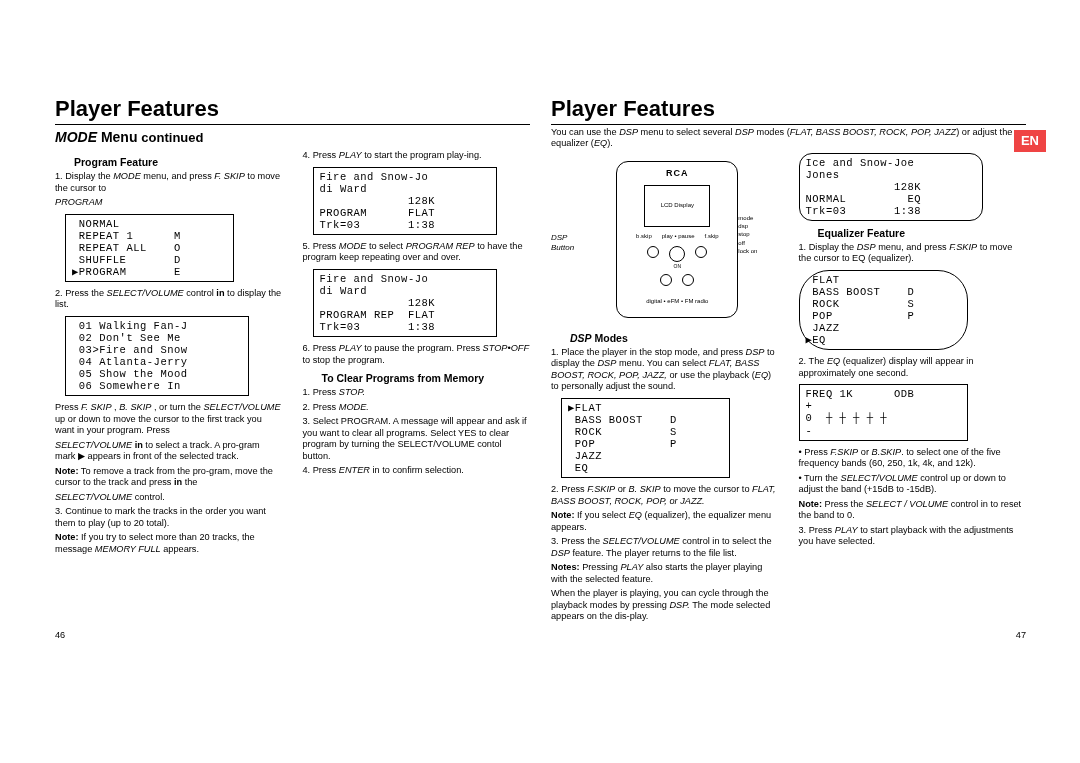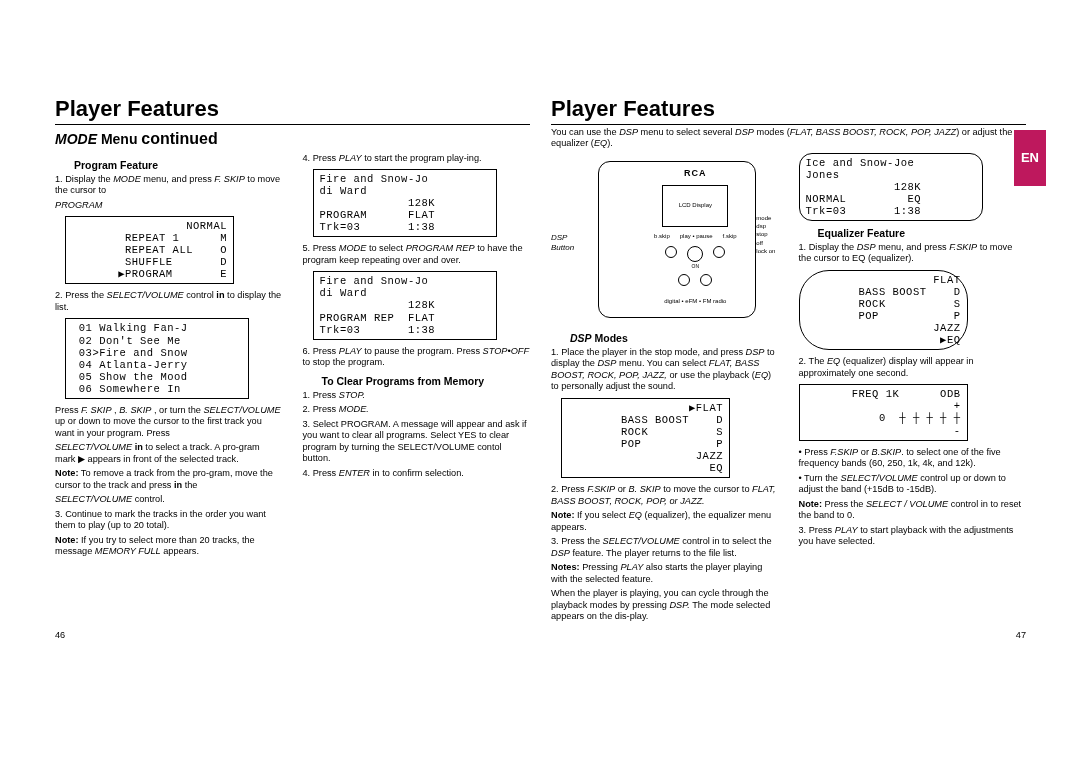--- a/index.html
+++ b/index.html
@@ -55,72 +55,71 @@
     border: 1px solid #000;
     font-family: "Courier New", monospace;
     font-size: 10.5px;
     letter-spacing: 0.5px;
     white-space: pre;
     padding: 3px 6px;
     margin: 5px 0 6px 10px;
     line-height: 1.15;
     width: 170px;
   }
-  .lcd.narrow { width: 155px; text-align: right; }
+  .lcd.narrow { width: 155px; }
   .pagenum-left {
     position: absolute;
     bottom: -16px;
     left: 0;
   }
   .pagenum-right {
     position: absolute;
     bottom: -16px;
     right: 0;
   }
   .en-badge {
     position: absolute;
     top: 35px;
     right: -20px;
-    background: #be185d;
+    background: #ef4444;
     color: #fff;
     font-weight: bold;
     font-size: 13px;
-    padding: 20px 7px;
+    padding: 3px 7px;
   }
   .device {
     border: 1px solid #000;
     border-radius: 12px;
     width: 120px;
     height: 155px;
     margin: 8px auto 8px auto;
     position: relative;
     display: flex;
     flex-direction: column;
     align-items: center;
     font-size: 6px;
-    padding-left: 36px;
   }
   .device .brand { margin-top: 6px; font-weight: bold; font-size: 9px; letter-spacing: 1px;}
   .device .screen { border: 1px solid #000; width: 64px; height: 40px; margin-top:6px; display:flex; align-items:center; justify-content:center; font-size:6px; background:#fff;}
   .device .btnrow { display:flex; gap:10px; margin-top:6px; }
   .device .round { width:10px; height:10px; border:1px solid #000; border-radius:50%; }
   .device .play { width:14px; height:14px; }
   .device .sides-right { position:absolute; right:-20px; top:52px; font-size:6px; line-height:1.4; text-align:left;}
   .device .footer { margin-top:12px; font-size:6px; }
 </style>
 </head>
 <body>
 
 <div class="spread">
 
   <div class="page">
     <h1 class="page-title">Player Features</h1>
     <div class="section-title">
       <span class="italic">MODE</span>
-      <span> Menu </span><span style="font-size:16px">continued</span>
+      <span> Menu </span><span style="font-size:13px">continued</span>
     </div>
 
     <div class="cols">
       <div class="col">
         <div class="sub-title">Program Feature</div>
         <p><span>1. Display the </span><span class="italic">MODE</span><span> menu, and press </span><span class="italic">F. SKIP</span><span> to move the cursor to</span></p>
         <p class="italic">PROGRAM</p>
         <div class="lcd narrow"> NORMAL
  REPEAT 1      M
  REPEAT ALL    O

